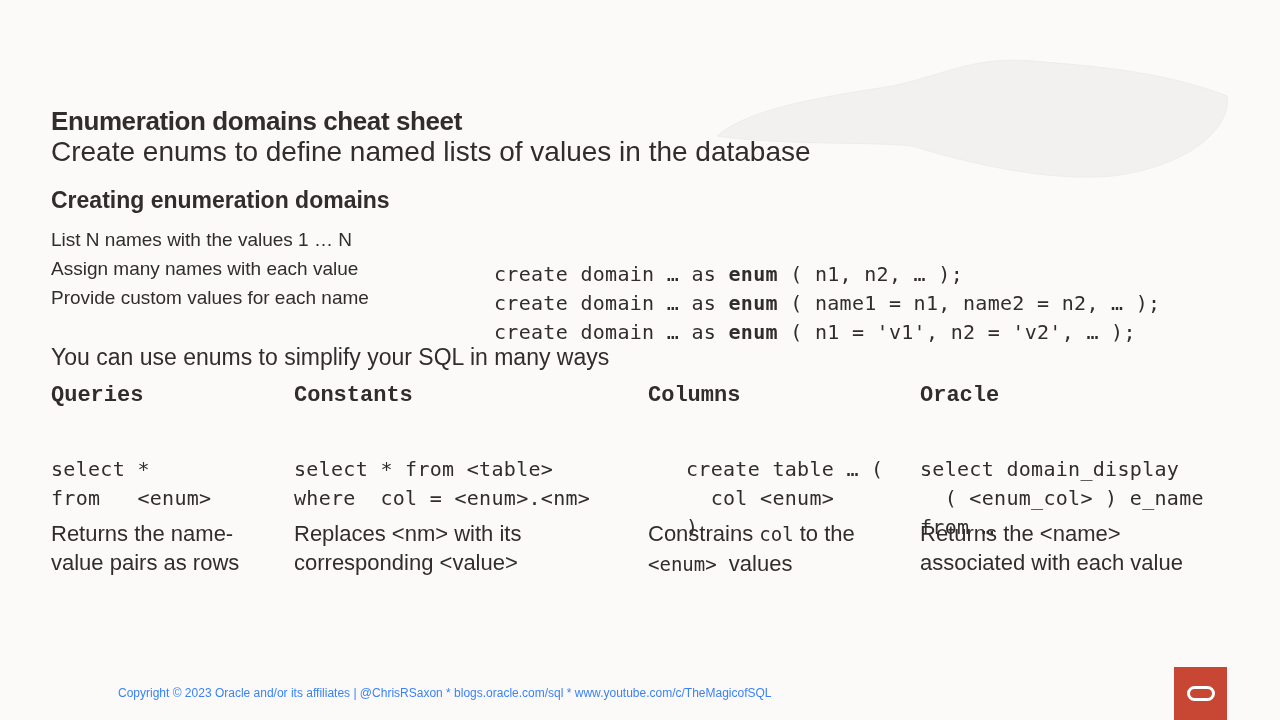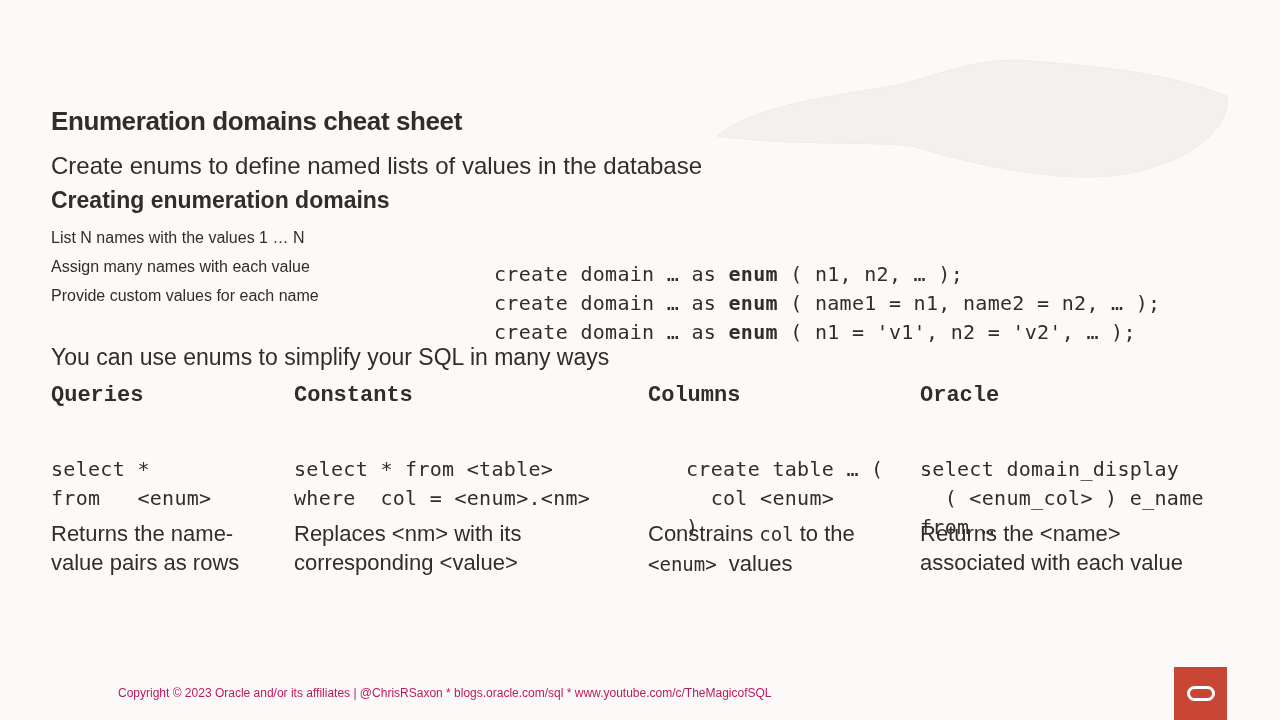--- a/index.html
+++ b/index.html
@@ -6,32 +6,32 @@
   body {
     width:1280px; height:720px; overflow:hidden; position:relative;
     background:#fbfaf9; color:#312d2a;
     font-family:"Liberation Sans", sans-serif;
   }
   .deco {
     position:absolute; left:712px; top:56px; width:520px; height:126px;
   }
   .abs { position:absolute; white-space:pre; }
   .title { left:51px; top:106px; font-size:26px; font-weight:bold; letter-spacing:-0.4px; }
-  .subtitle { left:51px; top:152px; font-size:24px; }
+  .subtitle { left:51px; top:136px; font-size:28px; }
   .h2 { left:51px; top:187px; font-size:23px; font-weight:bold; }
-  .row-label { left:51px; font-size:16px; }
+  .row-label { left:51px; font-size:19px; }
   .mono { font-family:"DejaVu Sans Mono", monospace; font-size:20px; letter-spacing:0.3px;margin-top:32px; }
   .row-code { left:494px; }
   .row-code b { font-weight:bold; }
   .subtitle2 { left:51px; top:344px; font-size:23px; }
   .col-h { font-size:22px; font-weight:bold; top:383px;font-family:Liberation Mono, monospace; }
   .col-code { top:423px; line-height:29px; }
   .col-desc { top:519px; font-size:22px; line-height:29px; }
   .col-desc .m { font-family:"DejaVu Sans Mono", monospace; font-size:19px; }
-  .footer { left:118px; top:686px; font-size:12px; color:#be185d; }
+  .footer { left:118px; top:686px; font-size:12px; color:#3b82f6; }
   .logo {
     position:absolute; left:1174px; top:667px; width:53px; height:53px;
     background:#c74634; display:flex; align-items:center; justify-content:center;
   }
   .logo-ring {
     width:28px; height:15px; border:3px solid #fff; border-radius:10px; box-sizing:border-box;
   }
 </style>
 </head>
 <body>

